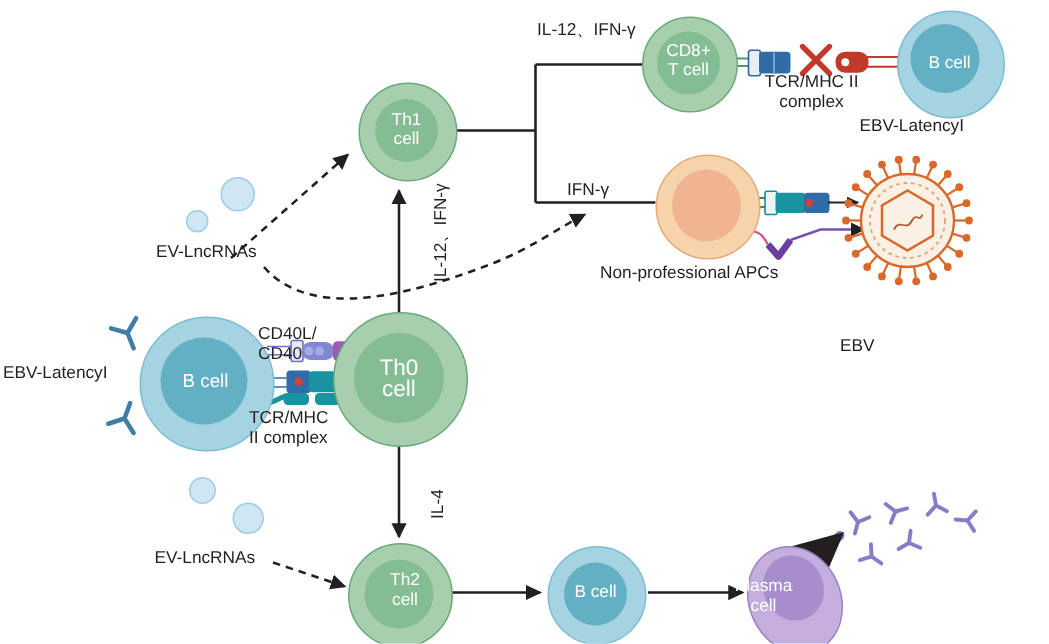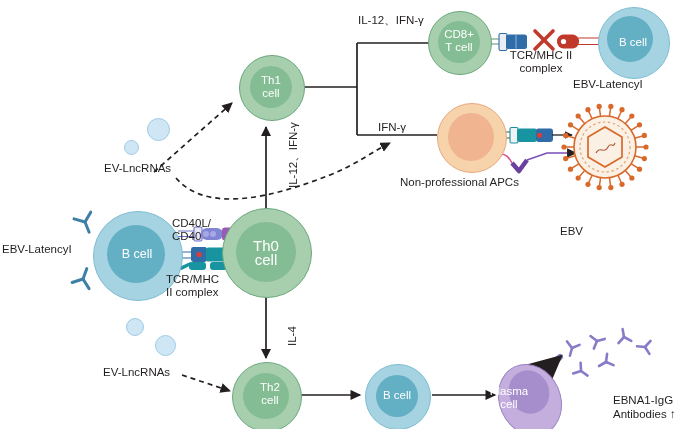--- a/index.html
+++ b/index.html
@@ -281,16 +281,14 @@
   <div class="lbl" style="left:378px;top:121px;text-align:center;">IFN-γ</div>
 
   <div class="vlabel" style="left:286px;top:188px;">IL-12、IFN-γ</div>
 
   <div class="vlabel" style="left:286px;top:346px;">IL-4</div>
 
   <div class="lbl" style="left:400px;top:176px;">Non-professional APCs</div>
 
   <div class="lbl" style="left:560px;top:181px;width:34px;text-align:left;margin-top:44px;">EBV</div>
 
-  <div class="lbl" style="left:613px;top:393px;line-height:14px;">EBNA1-IgG
-Antibodies ↑</div>
 
 </div>
 
 </body></html>

